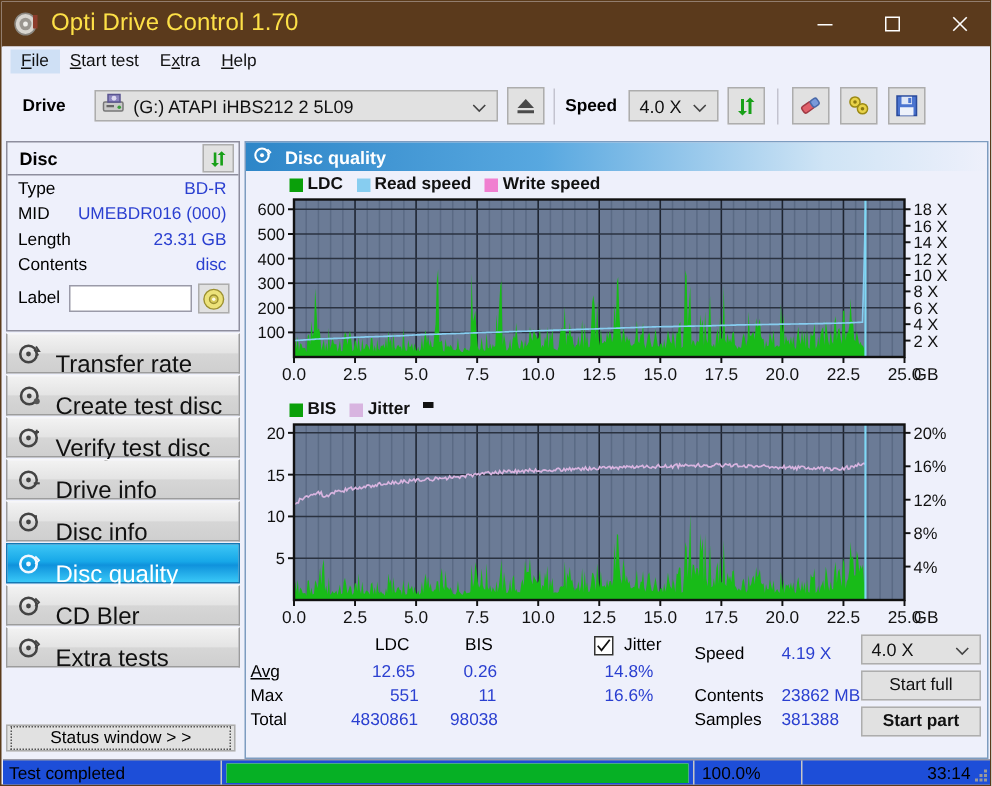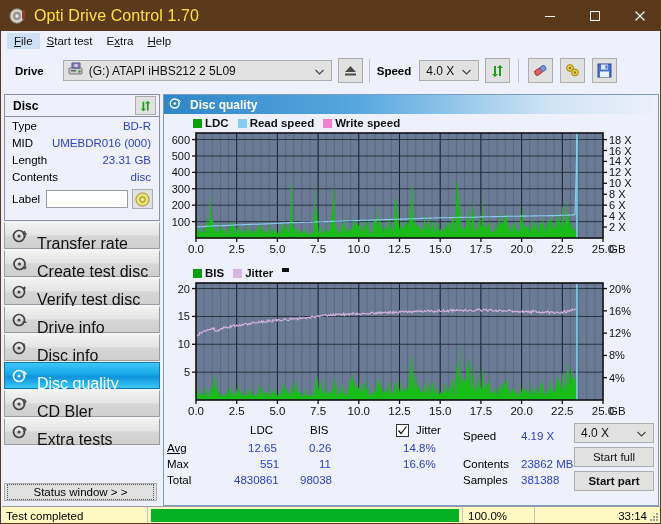--- a/index.html
+++ b/index.html
@@ -288,21 +288,21 @@
     display: flex; align-items: center; justify-content: center;
     font-size: 11.5px;
     color: #111;
   }
 
   
   .statusbar {
     position: absolute;
     left: 1px; top: 505px;
     width: 659px; height: 18px;
-    background: #fef9c3;
+    background: #1d4ed8;
     border-top: 1px solid #9a9aa8;
     box-sizing: border-box;
     display: flex;
     align-items: center;
   }
   .sb-cell {
     height: 17px;
     display: flex;
     align-items: center;
     font-size: 11.5px;

